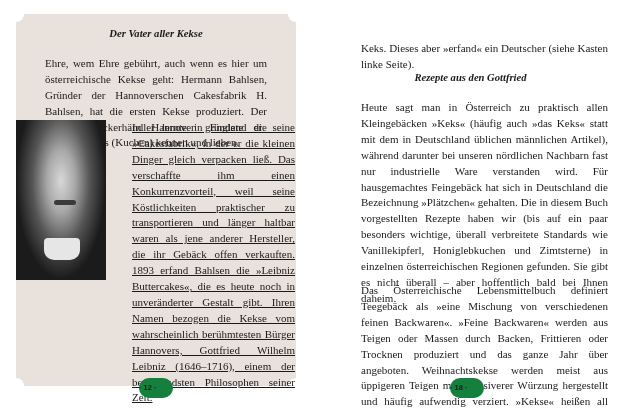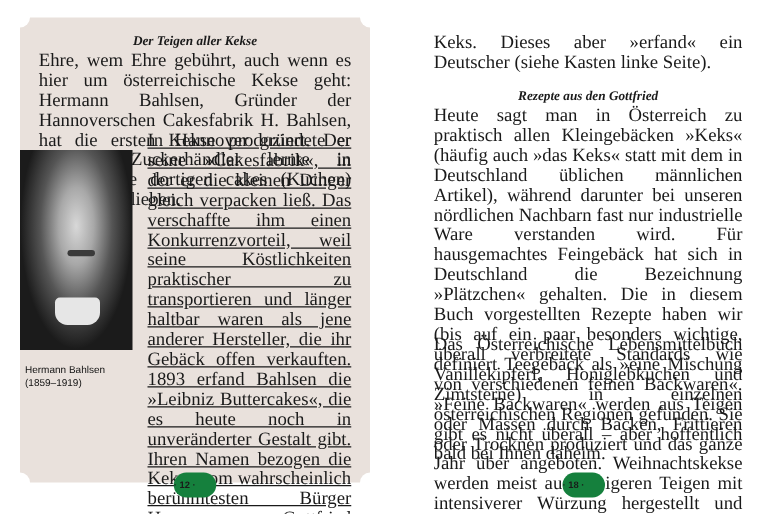--- a/index.html
+++ b/index.html
@@ -7,21 +7,21 @@
          font-family:"Liberation Serif","DejaVu Serif",serif; color:#1a1a1a; }
   .page { position:absolute; top:0; height:411px; }
   .page-left { left:0; width:312px; }
   .page-right { left:312px; width:312px; }
 
   .box { position:absolute; left:16px; top:14px; width:280px; height:372px; background:#e9e1dc; }
   .notch { position:absolute; width:16px; height:16px; background:#ffffff; border-radius:50%; }
   .n-tl { left:-8px; top:-8px; } .n-tr { right:-8px; top:-8px; }
   .n-bl { left:-8px; bottom:-8px; } .n-br { right:-8px; bottom:-8px; }
 
-  .p { font-size:15px; line-height:15.9px; text-align:justify; margin:0; hyphens:manual; }
+  .p { font-size:11px; line-height:15.9px; text-align:justify; margin:14px; hyphens:manual; }
   .heading { font-size:10.6px; line-height:15.9px; font-style:italic; font-weight:bold; text-align:center; margin:0; }
   .box-inner { position:absolute; left:15px; right:15px; top:12px; }
 
   .photo { position:absolute; left:16px; top:120px; width:90px; height:160px;
            background:radial-gradient(ellipse at 50% 38%, #d8d8d8 0%, #a8a8a8 22%, #555 45%, #1b1b1b 70%); }
   .photo .collar { position:absolute; left:28px; top:118px; width:36px; height:22px; background:#e6e6e6; border-radius:4px 4px 10px 10px; }
   .photo .moustache { position:absolute; left:38px; top:80px; width:22px; height:5px; background:#3a3a3a; border-radius:3px; }
   .caption { position:absolute; left:20px; top:290px; width:86px; font-family:"Liberation Sans","DejaVu Sans",sans-serif;
              font-size:8px; line-height:11px; color:#111; }
   .wrap-text { position:absolute; left:118px; width:163px; top:106px;text-decoration:underline; }
@@ -37,31 +37,27 @@
 </head>
 <body>
 
 <div class="page page-left">
   <div class="box">
     <div class="notch n-tl"></div>
     <div class="notch n-tr"></div>
     <div class="notch n-bl"></div>
     <div class="notch n-br"></div>
     <div class="box-inner">
-      <p class="heading">Der Teigen aller Kekse</p>
+      <p class="heading">Der Vater aller Kekse</p>
       <p class="p">Ehre, wem Ehre gebührt, auch wenn es hier um österreichische Kekse geht: Hermann Bahlsen, Gründer der Hannoverschen Cakesfabrik H. Bahlsen, hat die ersten Kekse produziert. Der deutsche Zuckerhändler lernte in England die dortigen cakes (Kuchen) kennen und lieben.</p>
     </div>
   </div>
   <div class="photo">
     <div class="moustache"></div>
     <div class="collar"></div>
-  </div>
-  <div class="caption">
-    <div>Hermann Bahlsen</div>
-    <div>(1859–1919)</div>
   </div>
   <p class="p wrap-text">In Hannover gründete er seine »Cakesfabrik«, in der er die kleinen Dinger gleich verpacken ließ. Das verschaffte ihm einen Konkurrenzvorteil, weil seine Köstlichkeiten praktischer zu transportieren und länger haltbar waren als jene anderer Hersteller, die ihr Gebäck offen verkauften. 1893 erfand Bahlsen die »Leibniz Buttercakes«, die es heute noch in unveränderter Gestalt gibt. Ihren Namen bezogen die Kekse vom wahrscheinlich berühmtesten Bürger Hannovers, Gottfried Wilhelm Leibniz (1646–1716), einem der bedeutendsten Philosophen seiner Zeit.</p>
   <div class="pagenum pn-left">· 12 ·</div>
 </div>
 
 <div class="page page-right">
   <p class="p right-text" style="top:27px">Keks. Dieses aber »erfand« ein Deutscher (siehe Kasten linke Seite).</p>
   <p class="heading right-text" style="top:70px">Rezepte aus den Gottfried</p>
   <p class="p right-text" style="top:86px">Heute sagt man in Österreich zu praktisch allen Kleingebäcken »Keks« (häufig auch »das Keks« statt mit dem in Deutschland üblichen männlichen Artikel), während darunter bei unseren nördlichen Nachbarn fast nur industrielle Ware verstanden wird. Für hausgemachtes Feingebäck hat sich in Deutschland die Bezeichnung »Plätzchen« gehalten. Die in diesem Buch vorgestellten Rezepte haben wir (bis auf ein paar besonders wichtige, überall verbreitete Standards wie Vanillekipferl, Honiglebkuchen und Zimtsterne) in einzelnen österreichischen Regionen gefunden. Sie gibt es nicht überall – aber hoffentlich bald bei Ihnen daheim.</p>
   <p class="p right-text" style="top:269px">Das Österreichische Lebensmittelbuch definiert Teegebäck als »eine Mischung von verschiedenen feinen Backwaren«. »Feine Backwaren« werden aus Teigen oder Massen durch Backen, Frittieren oder Trocknen produziert und das ganze Jahr über angeboten. Weihnachtskekse werden meist aus üppigeren Teigen mit intensiverer Würzung hergestellt und häufig aufwendig verziert. »Kekse« heißen all diese Bäckereien erst seit dem frühen 20. Jahrhundert.</p>

